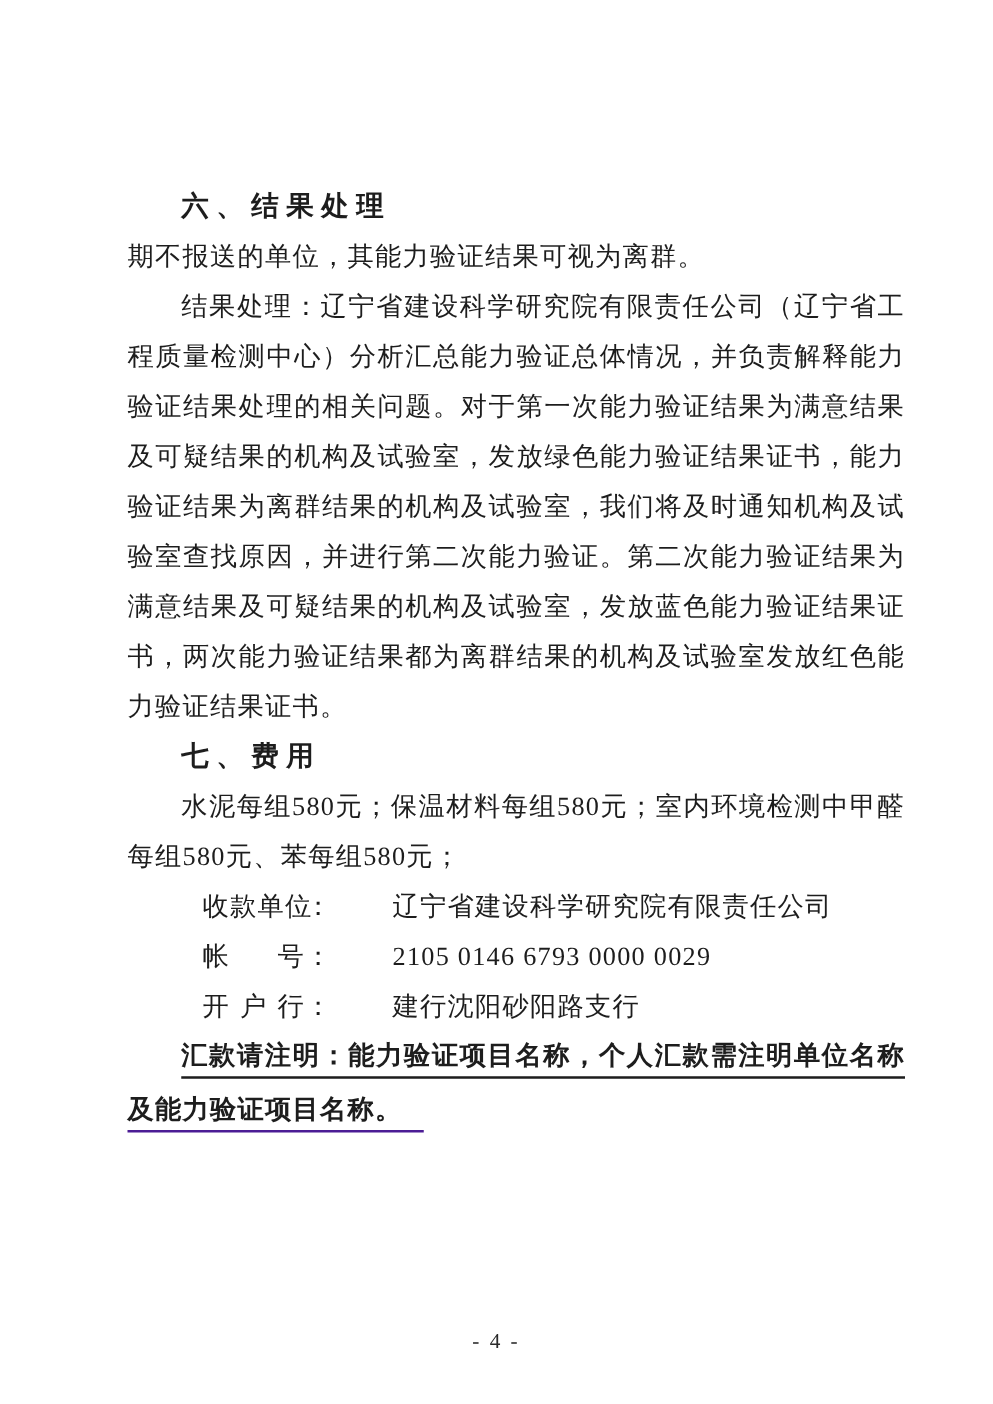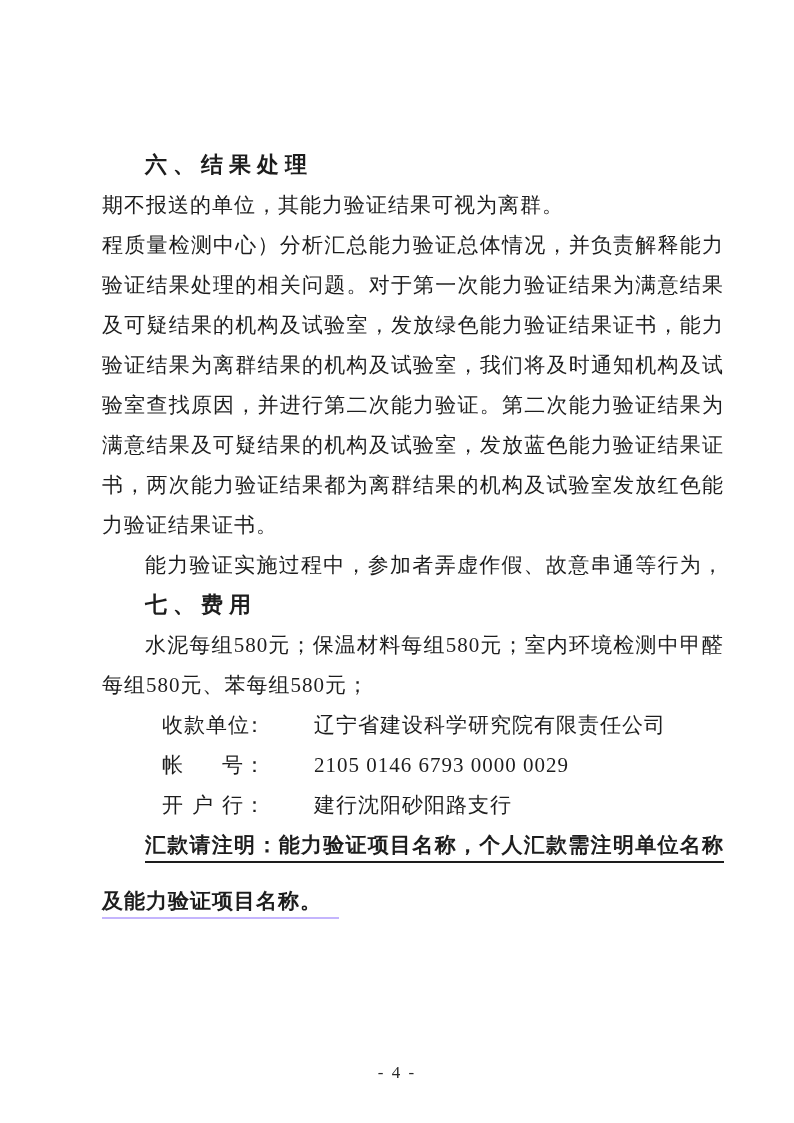--- a/index.html
+++ b/index.html
@@ -47,22 +47,22 @@
     display: block;
     line-height: 33px;
     margin-top: 3px;
     border-bottom: 2px solid #1d1d1d;
     text-align: justify;
     text-align-last: justify;
   }
   .u-part {
     display: inline-block;
     line-height: 33px;
-    margin-top: 16px;
-    border-bottom: 2px solid #c4b5fd;
+    margin-top: 3px;
+    border-bottom: 2px solid #4c1d95;
     padding-right: 17px;
   }
   .pay-label {
     display: inline-block;
     width: 82px;
     vertical-align: top;
     text-align: justify;
     text-align-last: justify;
     margin-left: 17px;
   }
@@ -81,30 +81,30 @@
 </head>
 <body>
 
 <div class="page">
   <div class="content">
 
     <div class="line heading indent">六、结果处理</div>
 
     <div class="line">期不报送的单位，其能力验证结果可视为离群。</div>
 
+    <div class="line just indent">结果处理：辽宁省建设科学研究院有限责任公司（辽宁省工</div>
     <div class="line just">程质量检测中心）分析汇总能力验证总体情况，并负责解释能力</div>
     <div class="line just">验证结果处理的相关问题。对于第一次能力验证结果为满意结果</div>
     <div class="line just">及可疑结果的机构及试验室，发放绿色能力验证结果证书，能力</div>
     <div class="line just">验证结果为离群结果的机构及试验室，我们将及时通知机构及试</div>
     <div class="line just">验室查找原因，并进行第二次能力验证。第二次能力验证结果为</div>
     <div class="line just">满意结果及可疑结果的机构及试验室，发放蓝色能力验证结果证</div>
     <div class="line just">书，两次能力验证结果都为离群结果的机构及试验室发放红色能</div>
     <div class="line">力验证结果证书。</div>
 
-    <div class="line just indent">能力验证实施过程中，参加者弄虚作假、故意串通等行为，</div>
 
     <div class="line heading indent">七、费用</div>
 
     <div class="line just indent">水泥每组580元；保温材料每组580元；室内环境检测中甲醛</div>
     <div class="line">每组580元、苯每组580元；</div>
 
     <div class="line indent">
       <span class="pay-label">收款单位</span><span>：</span><span class="pay-value">辽宁省建设科学研究院有限责任公司</span>
     </div>
 

